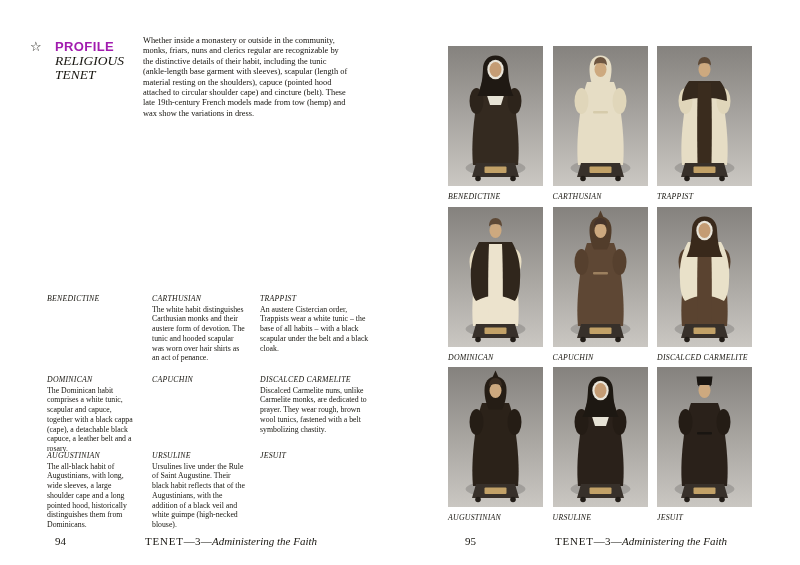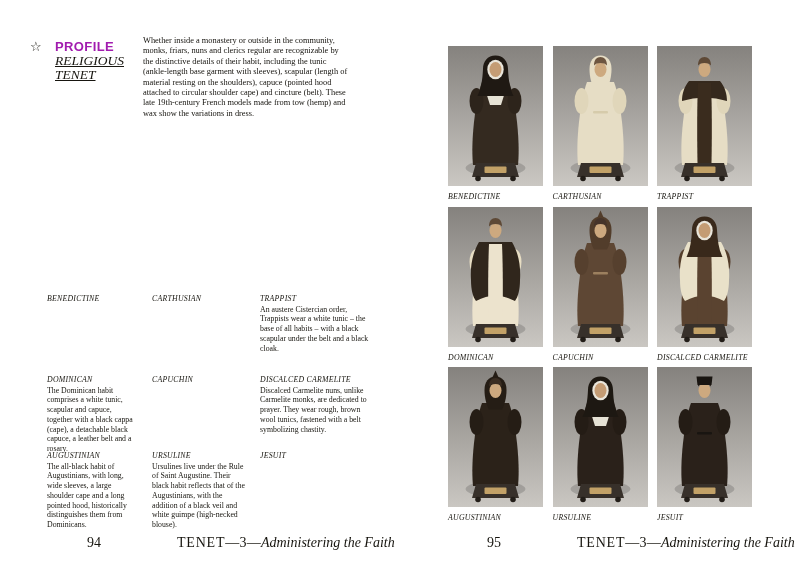--- a/index.html
+++ b/index.html
@@ -7,41 +7,41 @@
     width:800px;height:565px;position:relative;overflow:hidden;
     background:#ffffff;color:#17150f;
     font-family:"Liberation Serif", serif;
   }
   
   .brand-star{position:absolute;left:30px;top:39px;font-size:13px;color:#17150f;}
   .kicker{position:absolute;left:55px;top:39px;
     font-family:"Liberation Sans", sans-serif;font-weight:900;font-size:13px;
     letter-spacing:.4px;color:#a21caf;}
   .title-block{position:absolute;left:55px;top:54px;
-    font-style:italic;font-size:13.5px;line-height:14px;color:#17150f;text-decoration:underline;}
+    font-style:italic;font-size:13.5px;line-height:14px;color:#17150f;}
   .intro{position:absolute;left:143px;top:36px;width:208px;
     font-size:8.4px;line-height:10.4px;color:#14120d;}
   .glossary{position:absolute;left:47px;top:294px;
     display:grid;grid-template-columns:105px 108px 128px;
     grid-template-rows:81px 76px auto;}
   .entry{padding-right:13px;}
   .entry-term{font-style:italic;font-size:7.8px;letter-spacing:.25px;margin-bottom:1.5px;}
   .entry-desc{font-size:7.8px;line-height:9.8px;}
   
   .figure-grid{position:absolute;left:448px;top:46px;
     display:grid;grid-template-columns:repeat(3,95px);column-gap:9.5px;}
   .fig-cell{margin:0;width:95px;height:160.5px;}
   .photo{width:95px;height:140px;
     background:linear-gradient(var(--photo-top,#85827e),var(--photo-bottom,#cac7c2));}
   .photo svg{display:block;width:95px;height:140px;}
   .fig-label{display:block;font-style:italic;font-size:7.8px;letter-spacing:.25px;margin-top:6px;}
   
-  .footer{position:absolute;top:535px;font-size:14px;white-space:nowrap;margin-left:32px;}
+  .footer{position:absolute;top:535px;font-size:11px;white-space:nowrap;}
   .footer-left{left:55px;}
-  .footer-right{left:439px;padding-left:16px;}
+  .footer-right{left:449px;padding-left:16px;}
   .pagenum{display:inline-block;width:90px;}
   .book-title{letter-spacing:.8px;}
   .chapter-sep{letter-spacing:.2px;}
   .section-title{font-style:italic;}
 </style>
 </head>
 <body>
 
 <div>
   <span class="brand-star">☆</span>
@@ -52,20 +52,21 @@
   </div>
   <div class="intro">Whether inside a monastery or outside in the community, monks, friars, nuns and clerics regular are recognizable by the distinctive details of their habit, including the tunic (ankle-length base garment with sleeves), scapular (length of material resting on the shoulders), capuce (pointed hood attached to circular shoulder cape) and cincture (belt). These late 19th-century French models made from tow (hemp) and wax show the variations in dress.</div>
 
   <div class="glossary">
   <div class="entry">
     <div class="entry-term">BENEDICTINE</div>
   </div>
 
   <div class="entry">
     <div class="entry-term">CARTHUSIAN</div>
+    <div class="entry-desc">The white habit distinguishes Carthusian monks and their austere form of devotion. The tunic and hooded scapular was worn over hair shirts as an act of penance.</div>
   </div>
 
   <div class="entry">
     <div class="entry-term">TRAPPIST</div>
     <div class="entry-desc">An austere Cistercian order, Trappists wear a white tunic – the base of all habits – with a black scapular under the belt and a black cloak.</div>
   </div>
 
   <div class="entry">
     <div class="entry-term">DOMINICAN</div>
     <div class="entry-desc">The Dominican habit comprises a white tunic, scapular and capuce, together with a black cappa (cape), a detachable black capuce, a leather belt and a rosary.</div>

